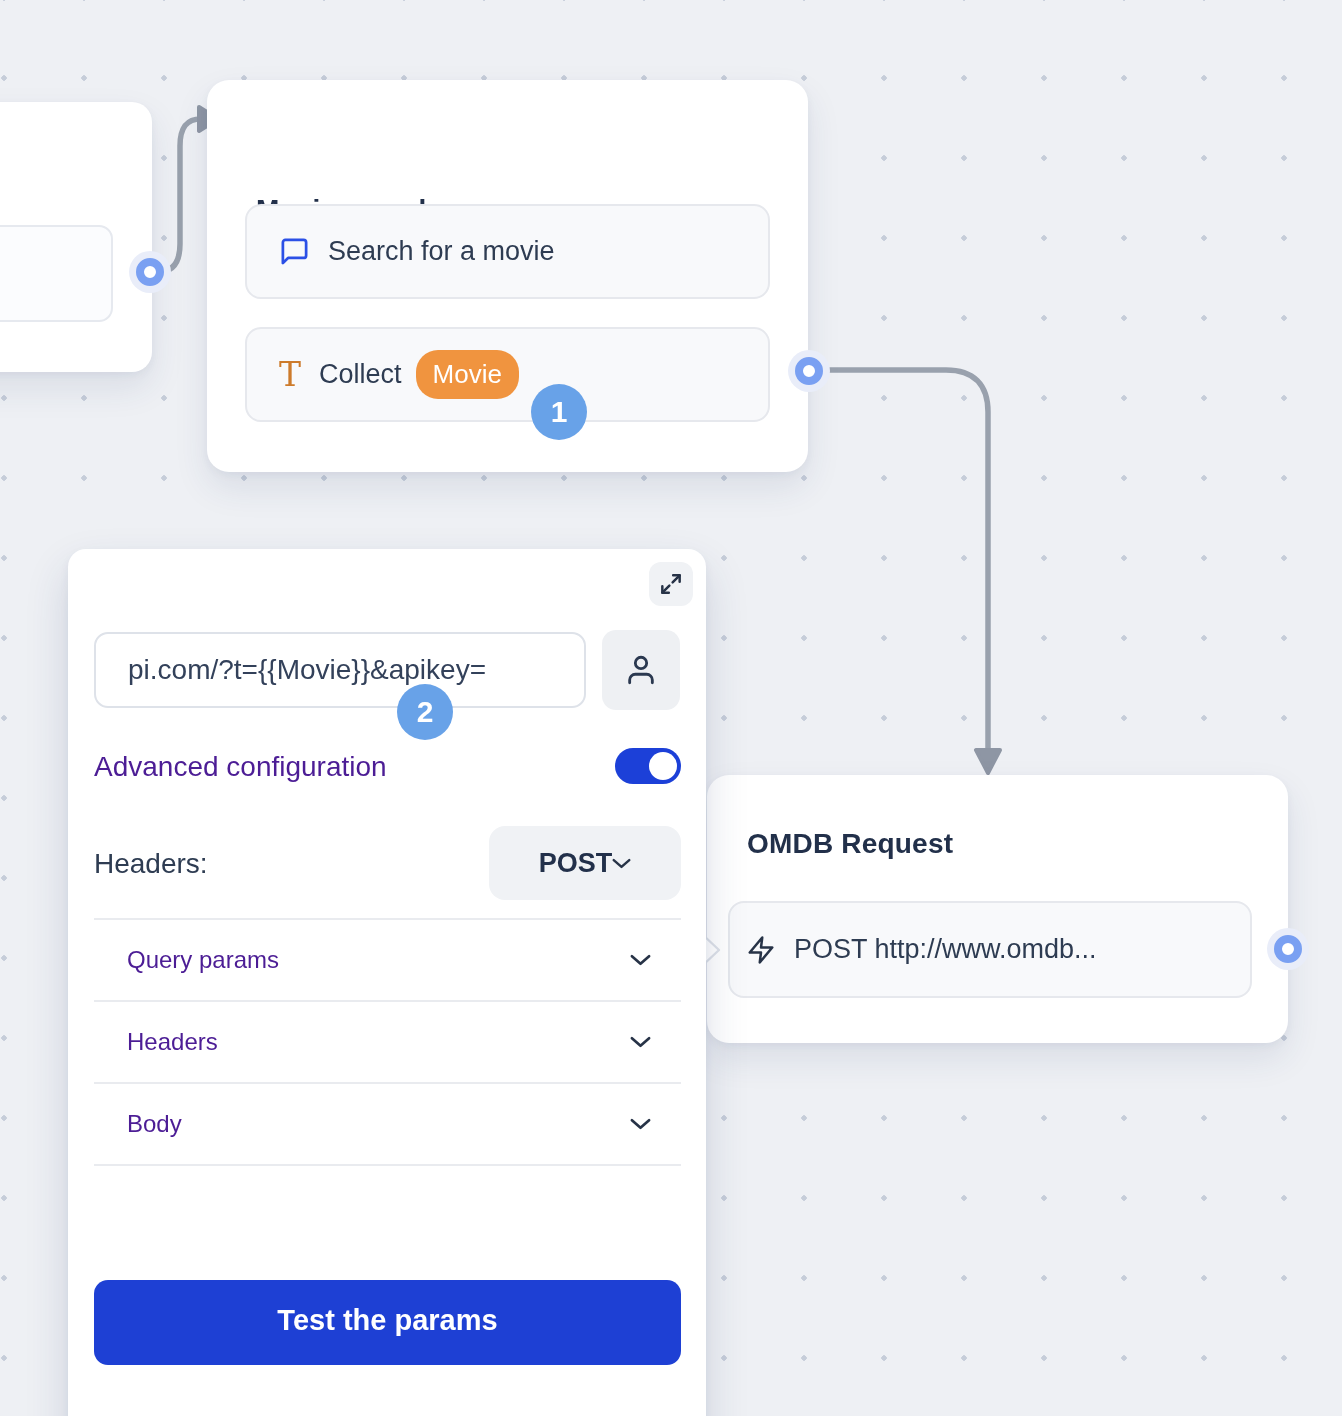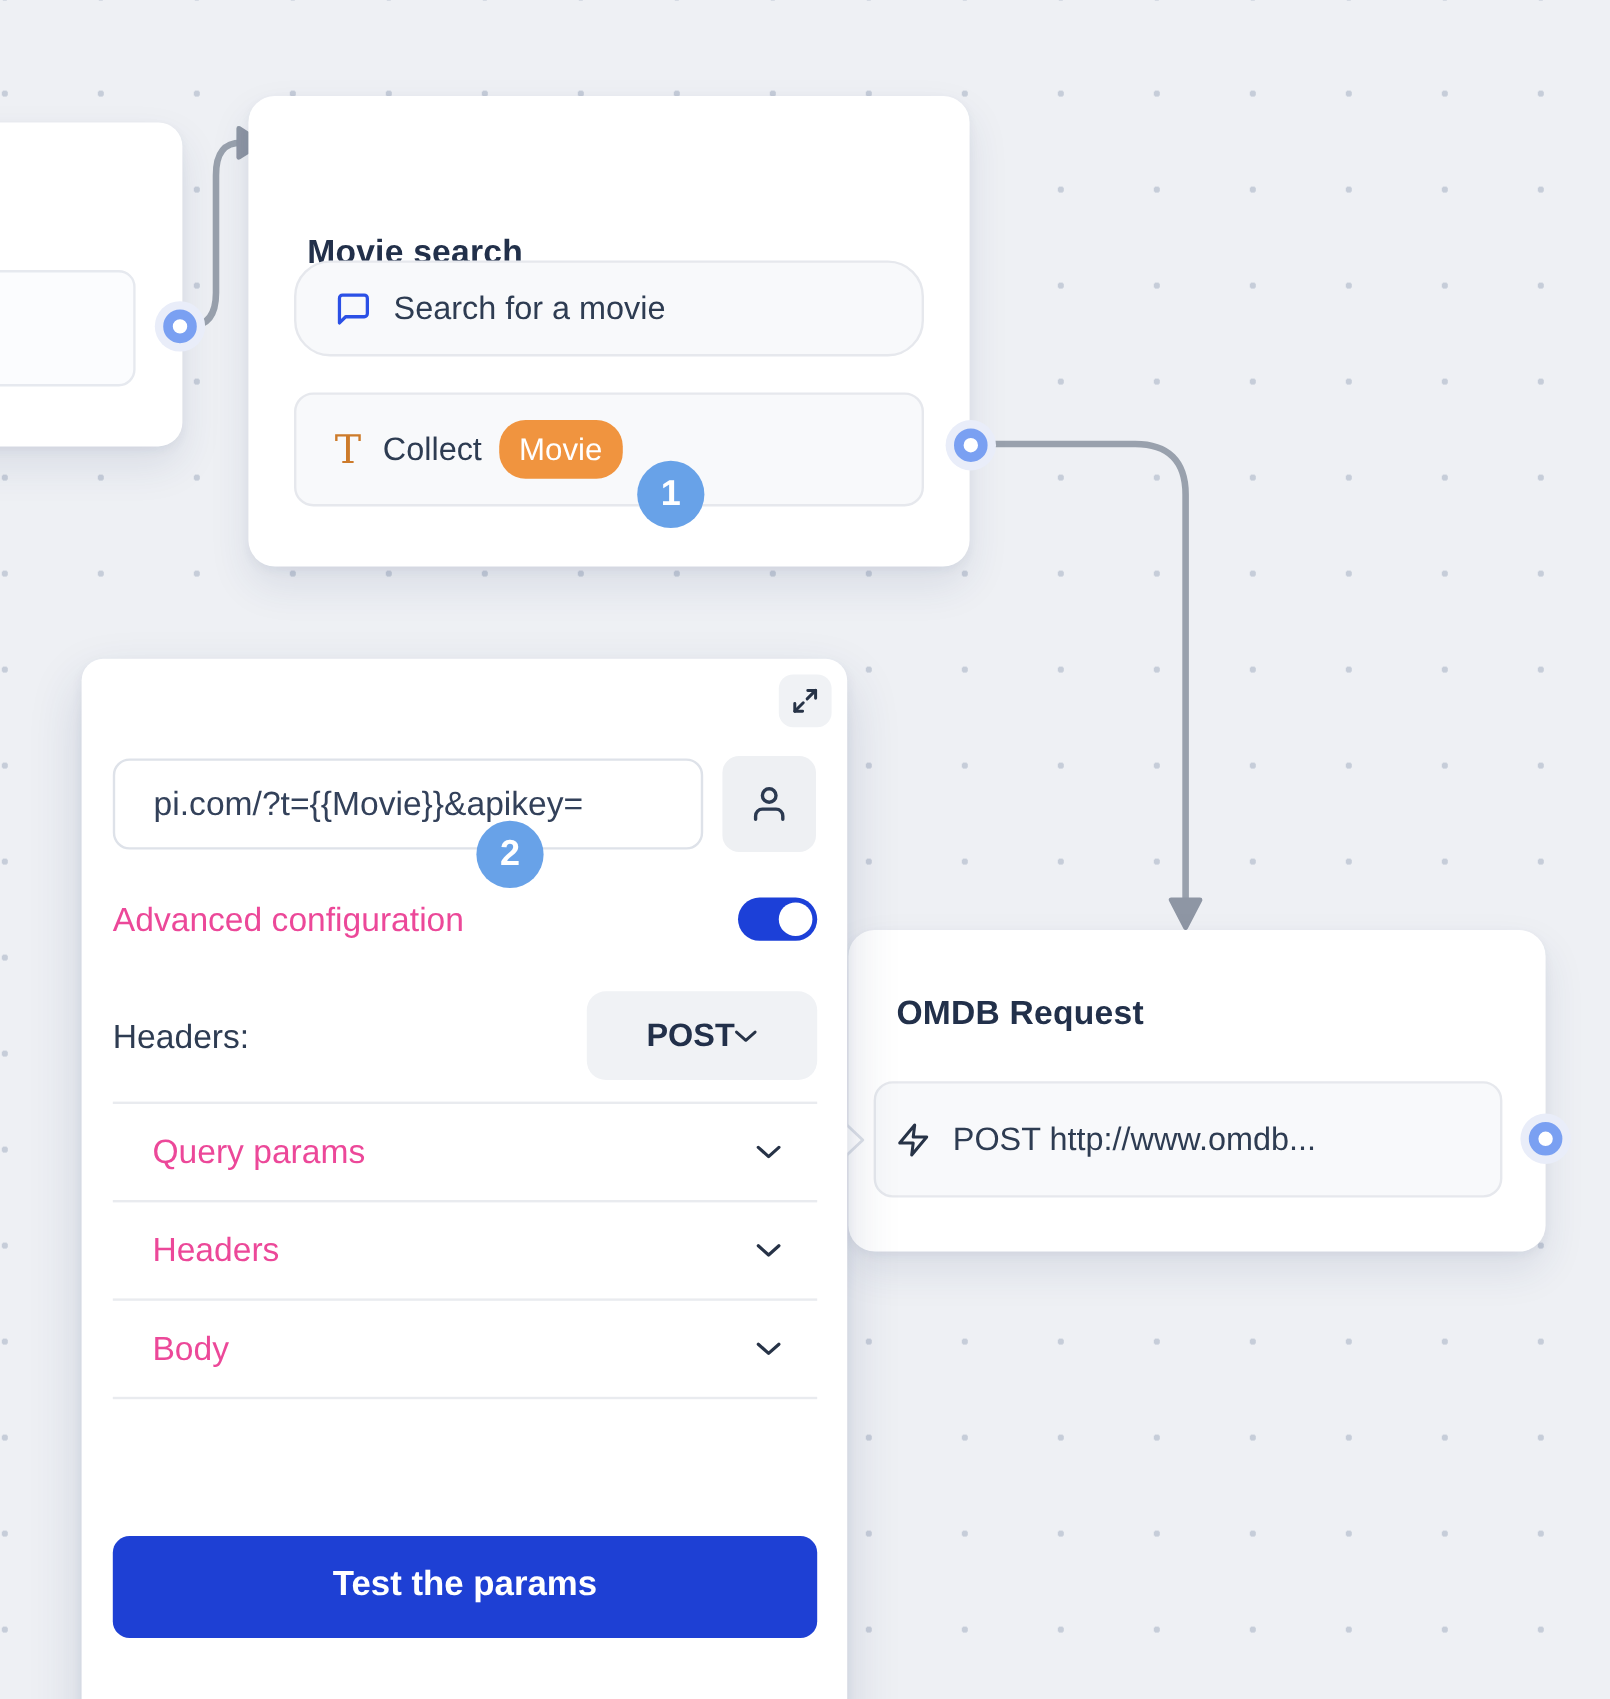--- a/index.html
+++ b/index.html
@@ -30,21 +30,21 @@
 
   
   .movie-card{ left:207px; top:80px; width:601px; height:392px; }
   .node-title{ position:absolute; font-size:28px; font-weight:700; color:#22304a; letter-spacing:.2px; }
   .movie-card .node-title{ left:49px; top:114px; }
   .node-row{
     position:absolute; display:flex; align-items:center;
     background:#f8f9fb; border:2px solid #e6e8ed; border-radius:16px;
     padding-left:32px; font-size:27px; color:#2e3c52;
   }
-  .movie-card .row1{ left:38px; top:137px; width:525px; height:80px;border-radius:30px; }
+  .movie-card .row1{ left:38px; top:124px; width:525px; height:95px; }
   .movie-card .row2{ left:38px; top:247px; width:525px; height:95px; }
   .row-icon{ display:inline-flex; margin-right:18px; flex:none; }
   .t-glyph{ font-family:"DejaVu Serif","Liberation Serif",serif; font-size:33px; color:#cd7b2b; margin-right:18px; line-height:1; }
   .chip{
     display:inline-block; margin-left:14px; background:#f0943f; color:#ffffff;
     border-radius:22px; padding:9px 17px; font-size:26px;
   }
   .step-badge{
     position:absolute; width:56px; height:56px; border-radius:50%;
     background:#68a2e8; color:#fff; font-size:30px; font-weight:700;
@@ -75,41 +75,41 @@
     font-family:"Liberation Sans","DejaVu Sans",sans-serif;
     font-size:28px; color:#33415a; padding:0 4px 0 32px;
     white-space:nowrap; overflow:hidden; outline:none;
   }
   .person-btn{
     position:absolute; left:534px; top:81px; width:78px; height:80px;
     background:#eef0f3; border-radius:14px;
     display:flex; align-items:center; justify-content:center;
   }
   .panel .step-badge{ left:329px; top:135px; }
-  .adv-label{ position:absolute; left:26px; top:202px; font-size:28px; color:#ec4899; }
+  .adv-label{ position:absolute; left:26px; top:202px; font-size:28px; color:#4c1d95; }
   .toggle{
     position:absolute; left:547px; top:199px; width:66px; height:36px;
     background:#1c40d8; border-radius:18px;
   }
   .toggle .knob{
     position:absolute; right:4px; top:4px; width:28px; height:28px;
     background:#fff; border-radius:50%;
   }
   .method-label{ position:absolute; left:26px; top:299px; font-size:28px; color:#2e3c52; }
   .method-btn{
     position:absolute; left:421px; top:277px; width:192px; height:74px;
     background:#f0f2f5; border-radius:16px;
     display:flex; align-items:center; justify-content:center; gap:0;
     font-size:27px; font-weight:700; color:#22304a;
   }
   .sections{ position:absolute; left:26px; top:369px; width:587px; border-bottom:2px solid #e9ebef; }
   .section-row{
     height:82px; border-top:2px solid #e9ebef;
     display:flex; align-items:center; justify-content:space-between;
-    padding-left:33px; padding-right:30px; font-size:28px; color:#ec4899;
+    padding-left:33px; padding-right:30px; font-size:24px; color:#4c1d95;
   }
   .test-btn{
     position:absolute; left:26px; top:731px; width:587px; height:85px;
     background:#1e40d4; border:none; border-radius:14px;
     color:#fff; font-size:29px; font-weight:700;
     font-family:"Liberation Sans","DejaVu Sans",sans-serif;
     display:flex; align-items:flex-start; justify-content:center; padding-top:24px;
   }
 
   

